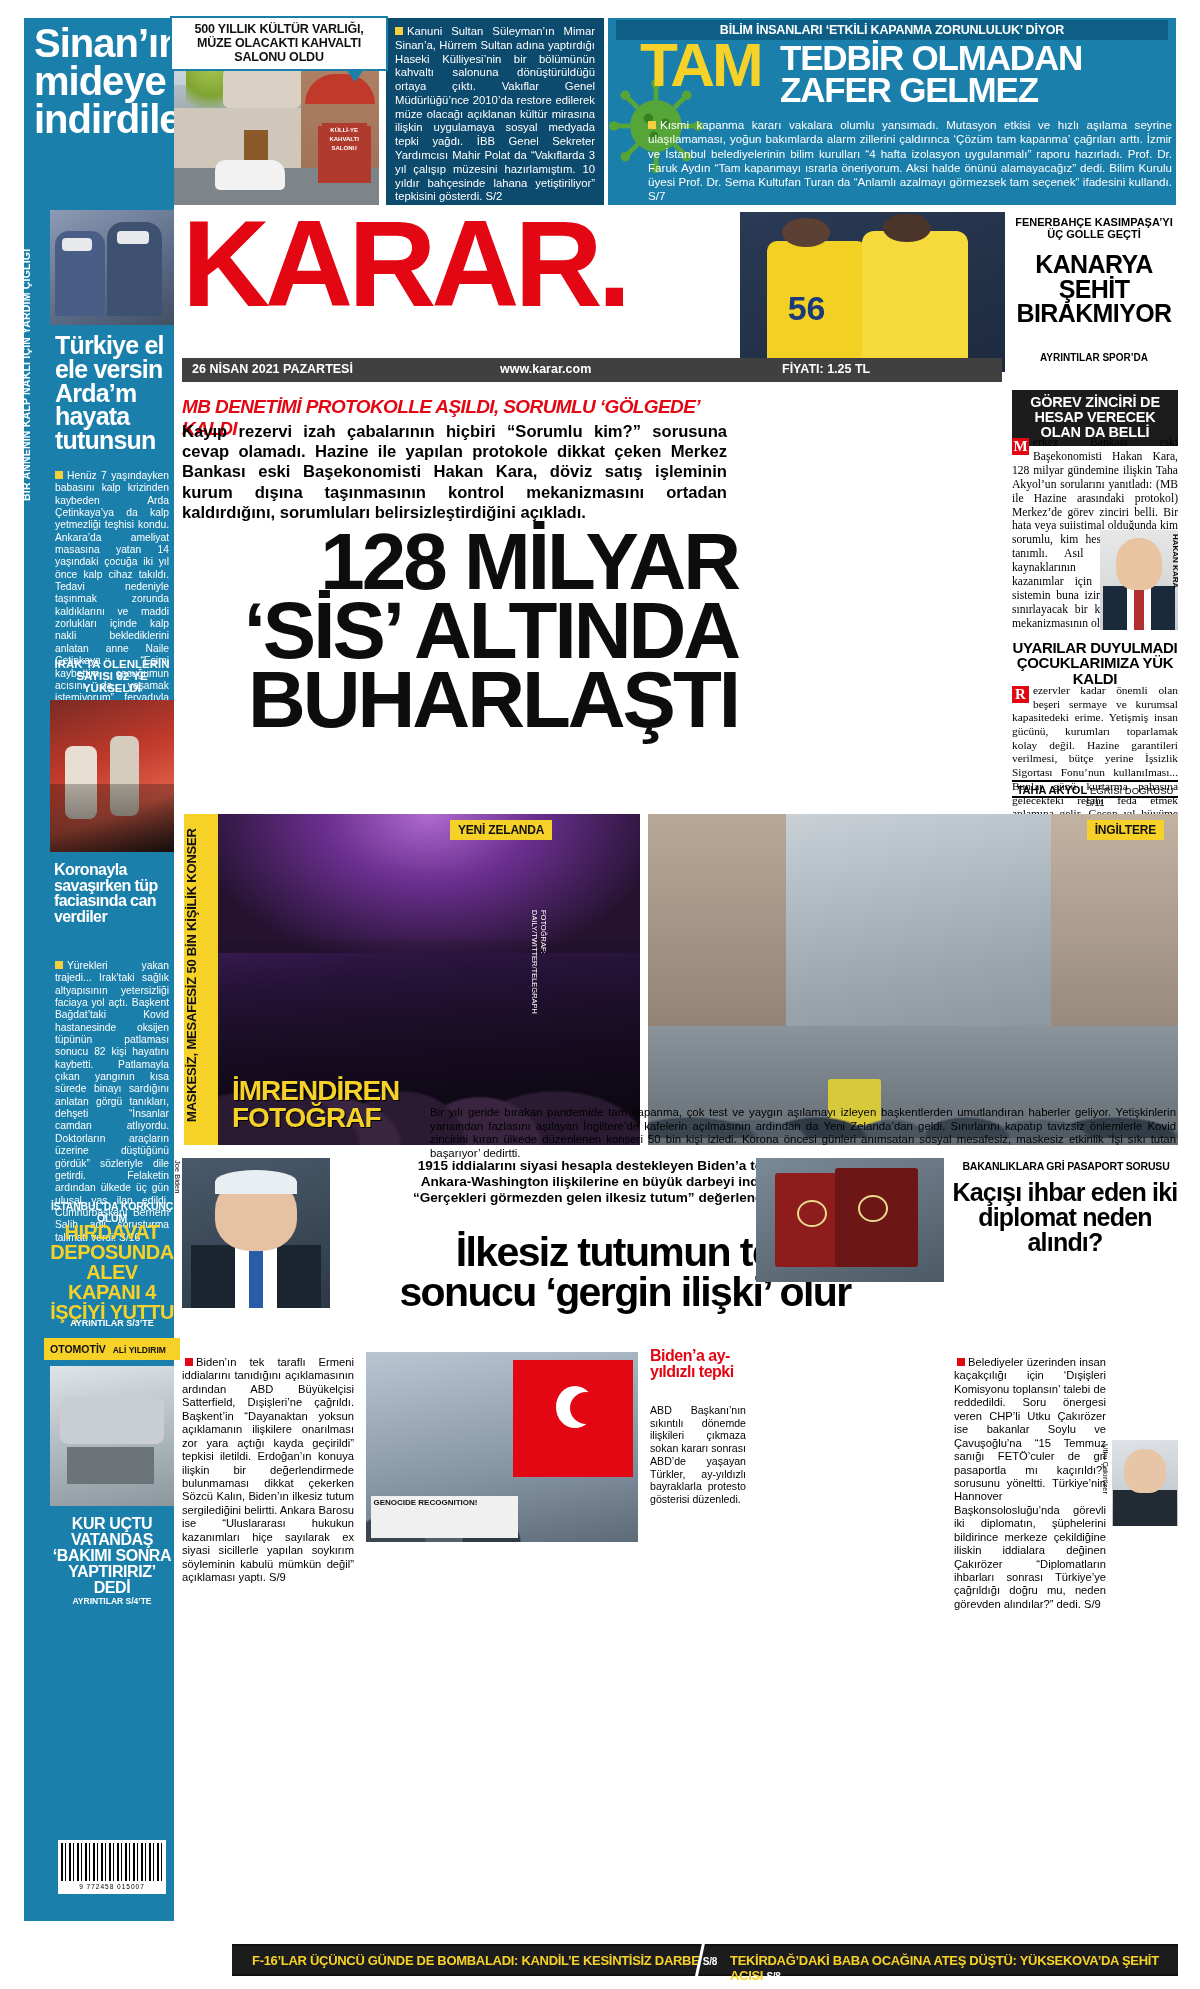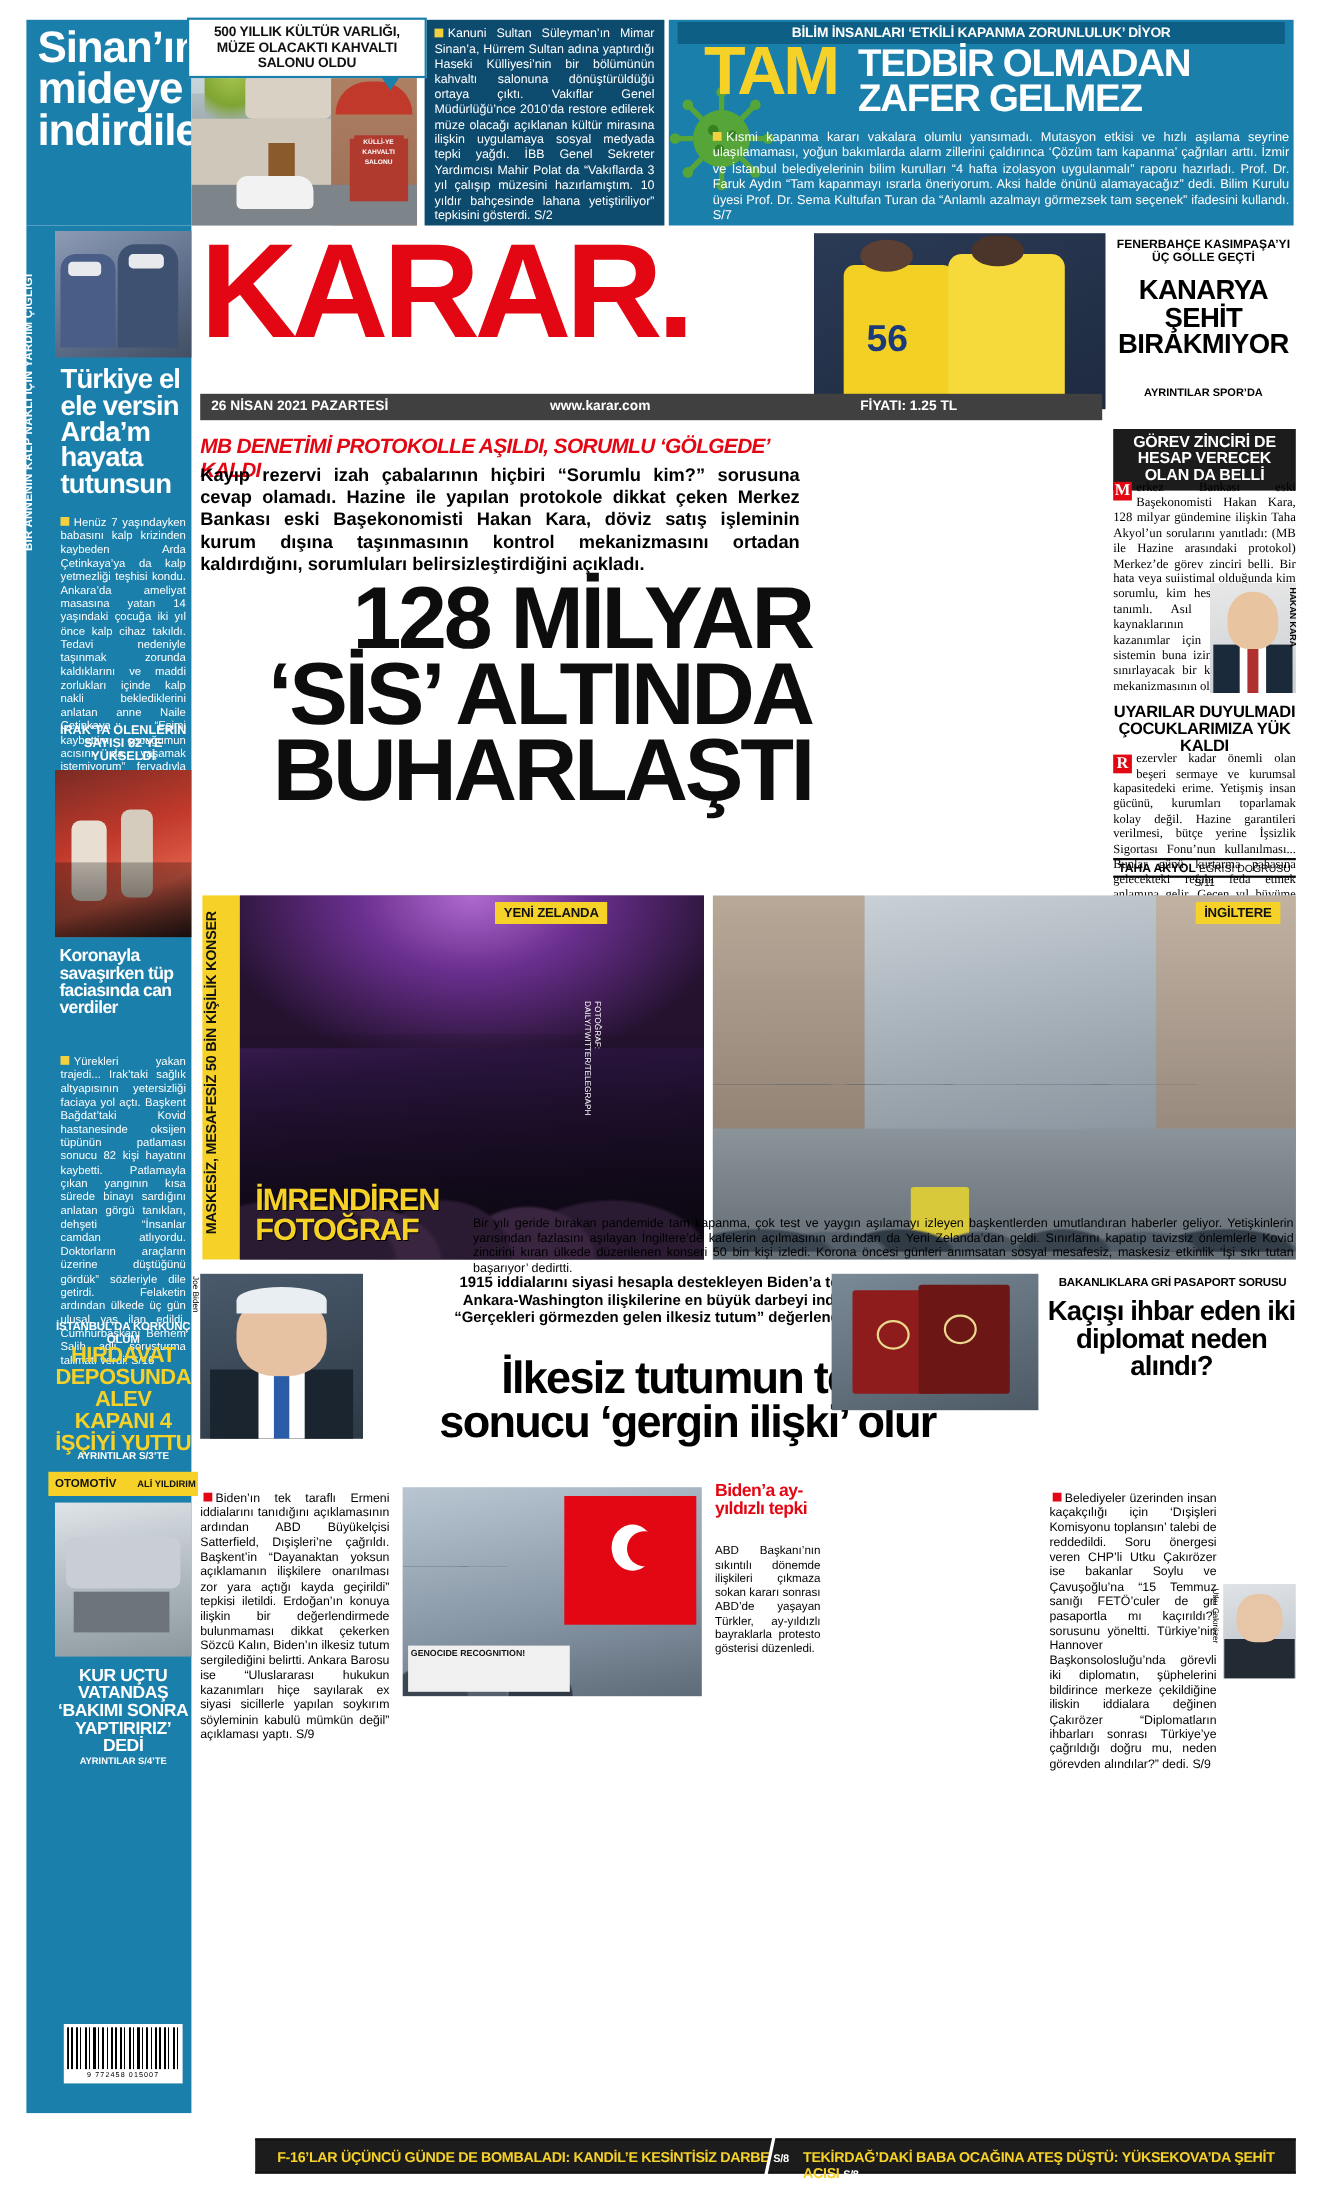--- a/index.html
+++ b/index.html
@@ -611,21 +611,21 @@
   <div class="abs" id="rail-body2">
     <span class="sq-y"></span><span>Yürekleri yakan trajedi... Irak’taki sağlık altyapısının yetersizliği faciaya yol açtı. Başkent Bağdat’taki Kovid hastanesinde oksijen tüpünün patlaması sonucu 82 kişi hayatını kaybetti. Patlamayla çıkan yangının kısa sürede binayı sardığını anlatan görgü tanıkları, dehşeti “İnsanlar camdan atlıyordu. Doktorların araçların üzerine düştüğünü gördük” sözleriyle dile getirdi. Felaketin ardından ülkede üç gün ulusal yas ilan edildi. Cumhurbaşkanı Berhem Salih adli soruşturma talimatı verdi. S/16</span>
   </div>
 
   <div class="abs" id="rail-k3">İSTANBUL’DA KORKUNÇ ÖLÜM</div>
   <div class="abs" id="rail-h3">HIRDAVAT DEPOSUNDA ALEV KAPANI 4 İŞÇİYİ YUTTU</div>
   <div class="abs" id="rail-h3s">AYRINTILAR S/3’TE</div>
 
   <div class="abs" id="rail-auto">
     <span>OTOMOTİV</span>
-    <span style="font-size:8.5px;margin-left:16px">ALİ YILDIRIM</span>
+    <span style="font-size:8.5px;margin-left:4px">ALİ YILDIRIM</span>
   </div>
   <div class="abs" id="rail-photo3">
     <div class="c1"></div>
       <div class="c2"></div>
   </div>
   <div class="abs" id="rail-h4">KUR UÇTU VATANDAŞ ‘BAKIMI SONRA YAPTIRIRIZ’ DEDİ</div>
   <div class="abs" id="rail-h4s">AYRINTILAR S/4’TE</div>
 
   <div class="abs" id="barcode">
     <div class="bars"></div>

